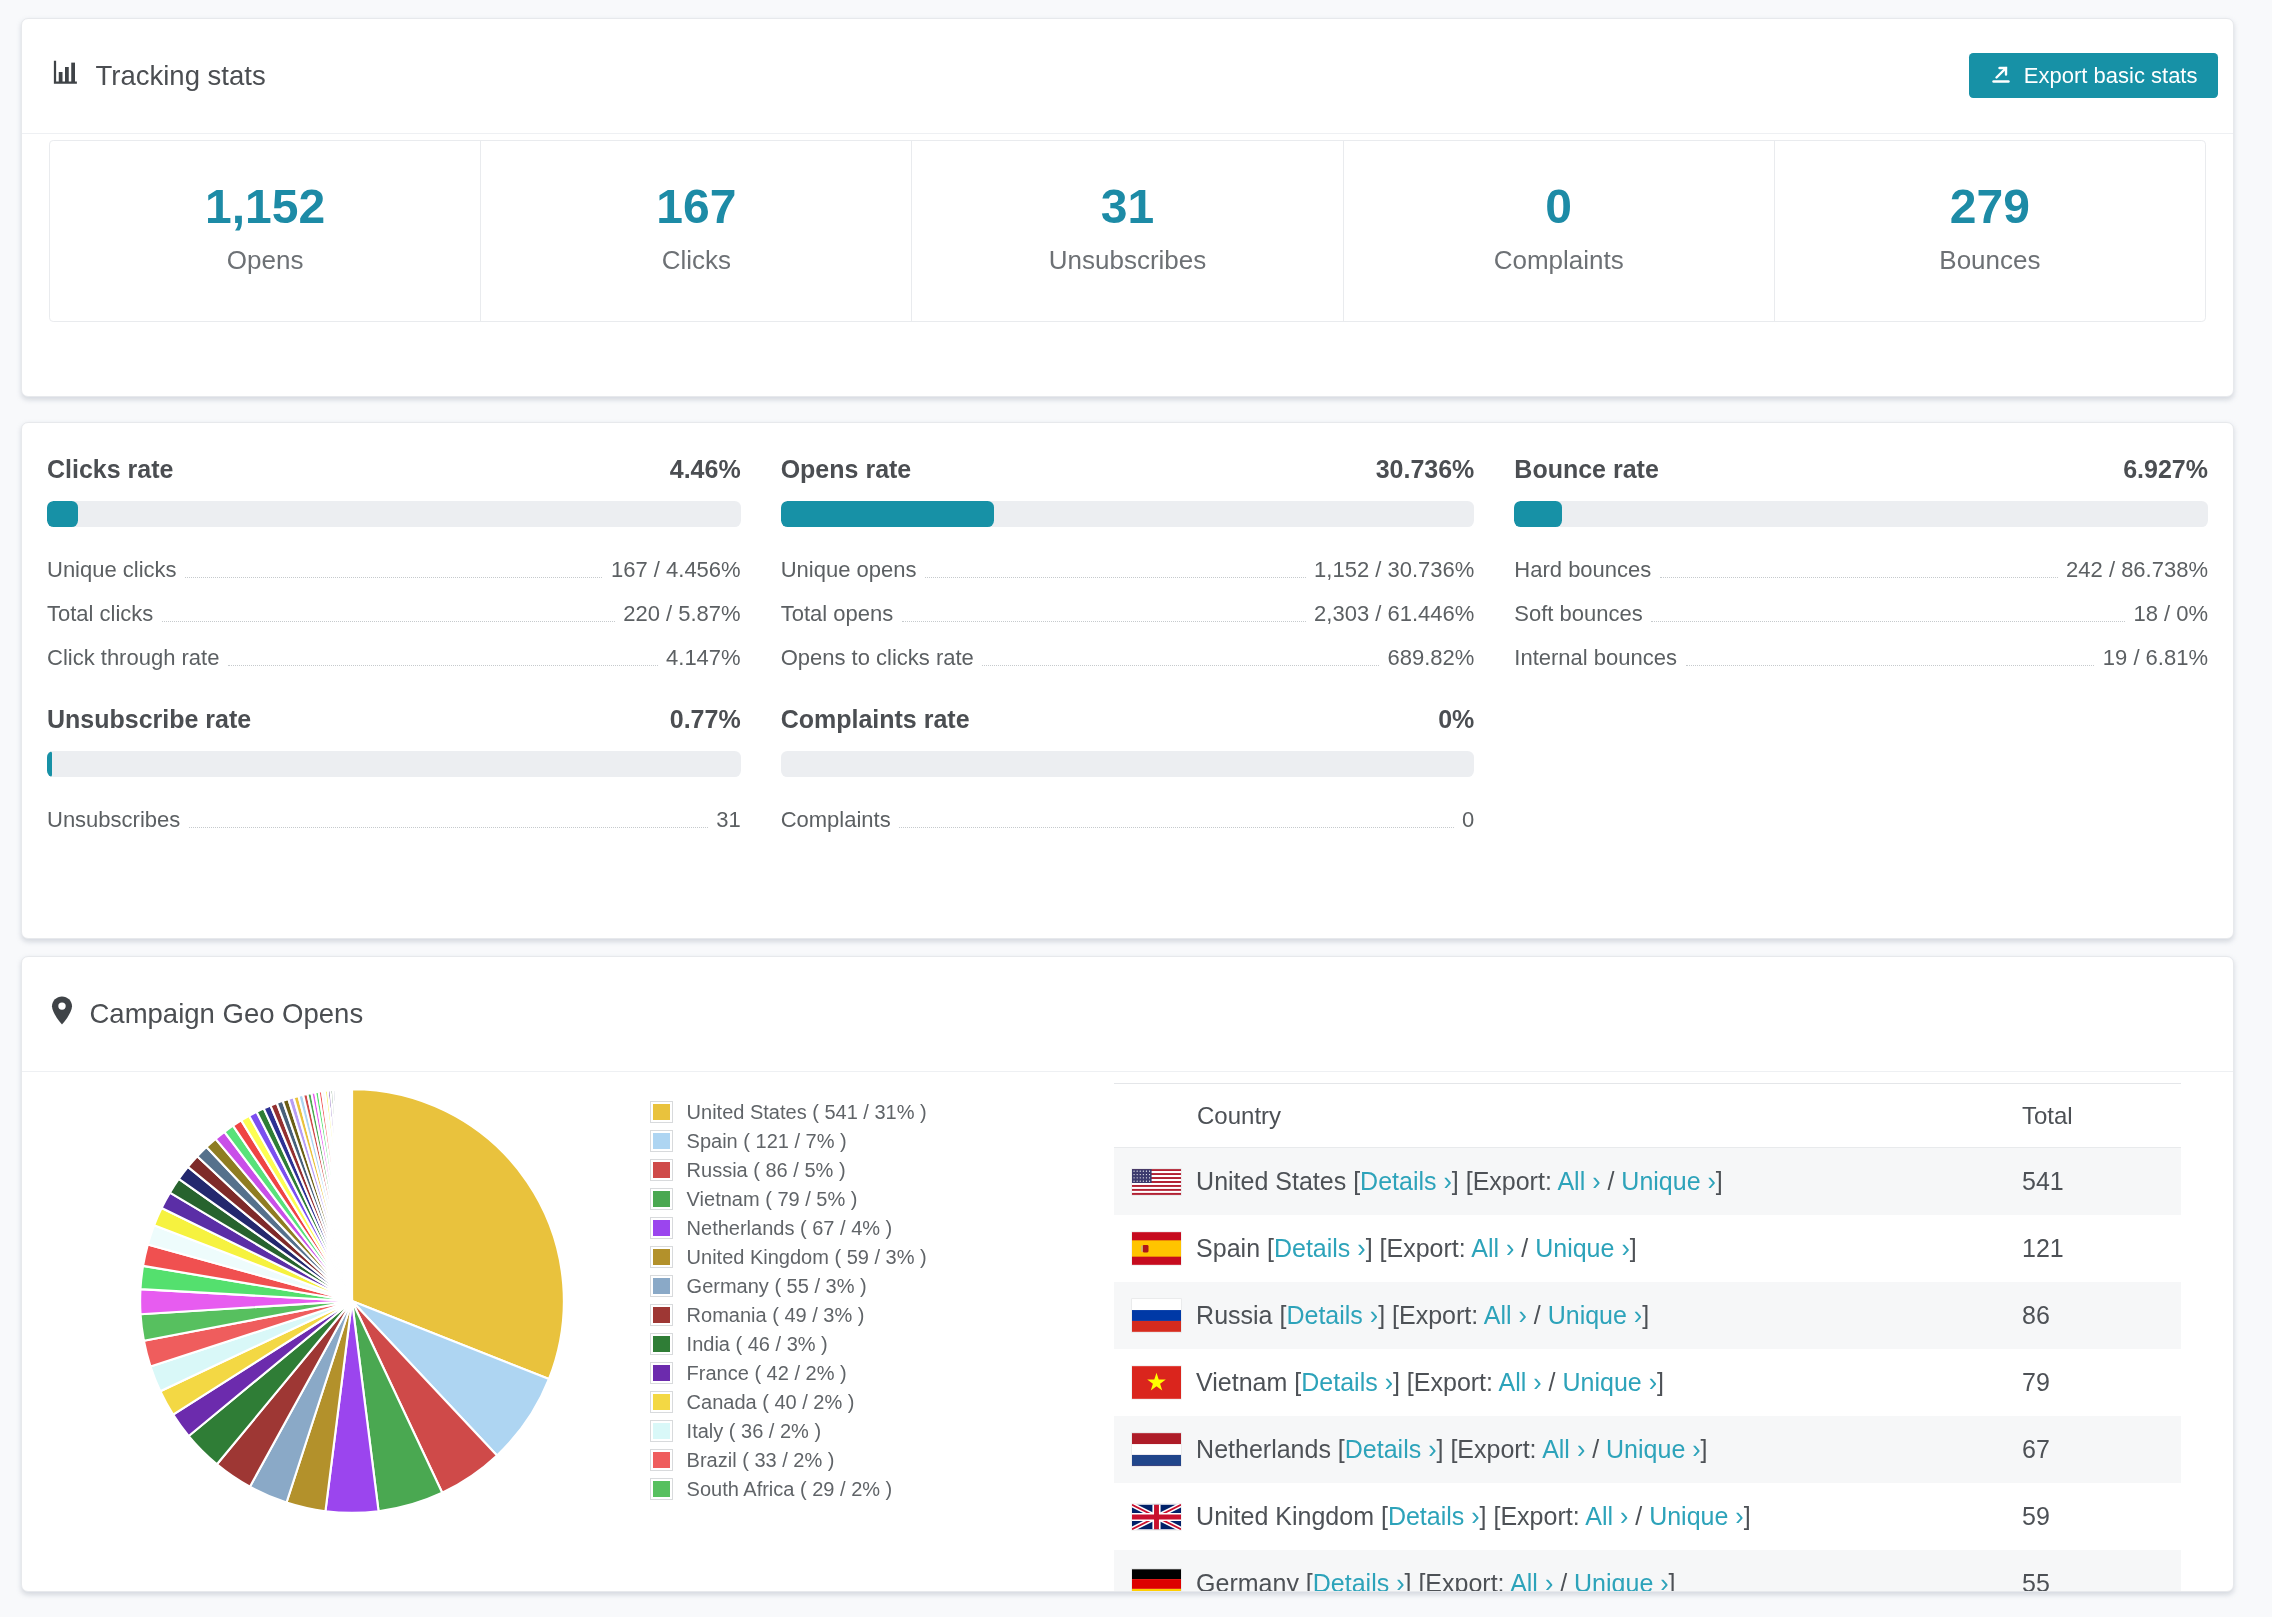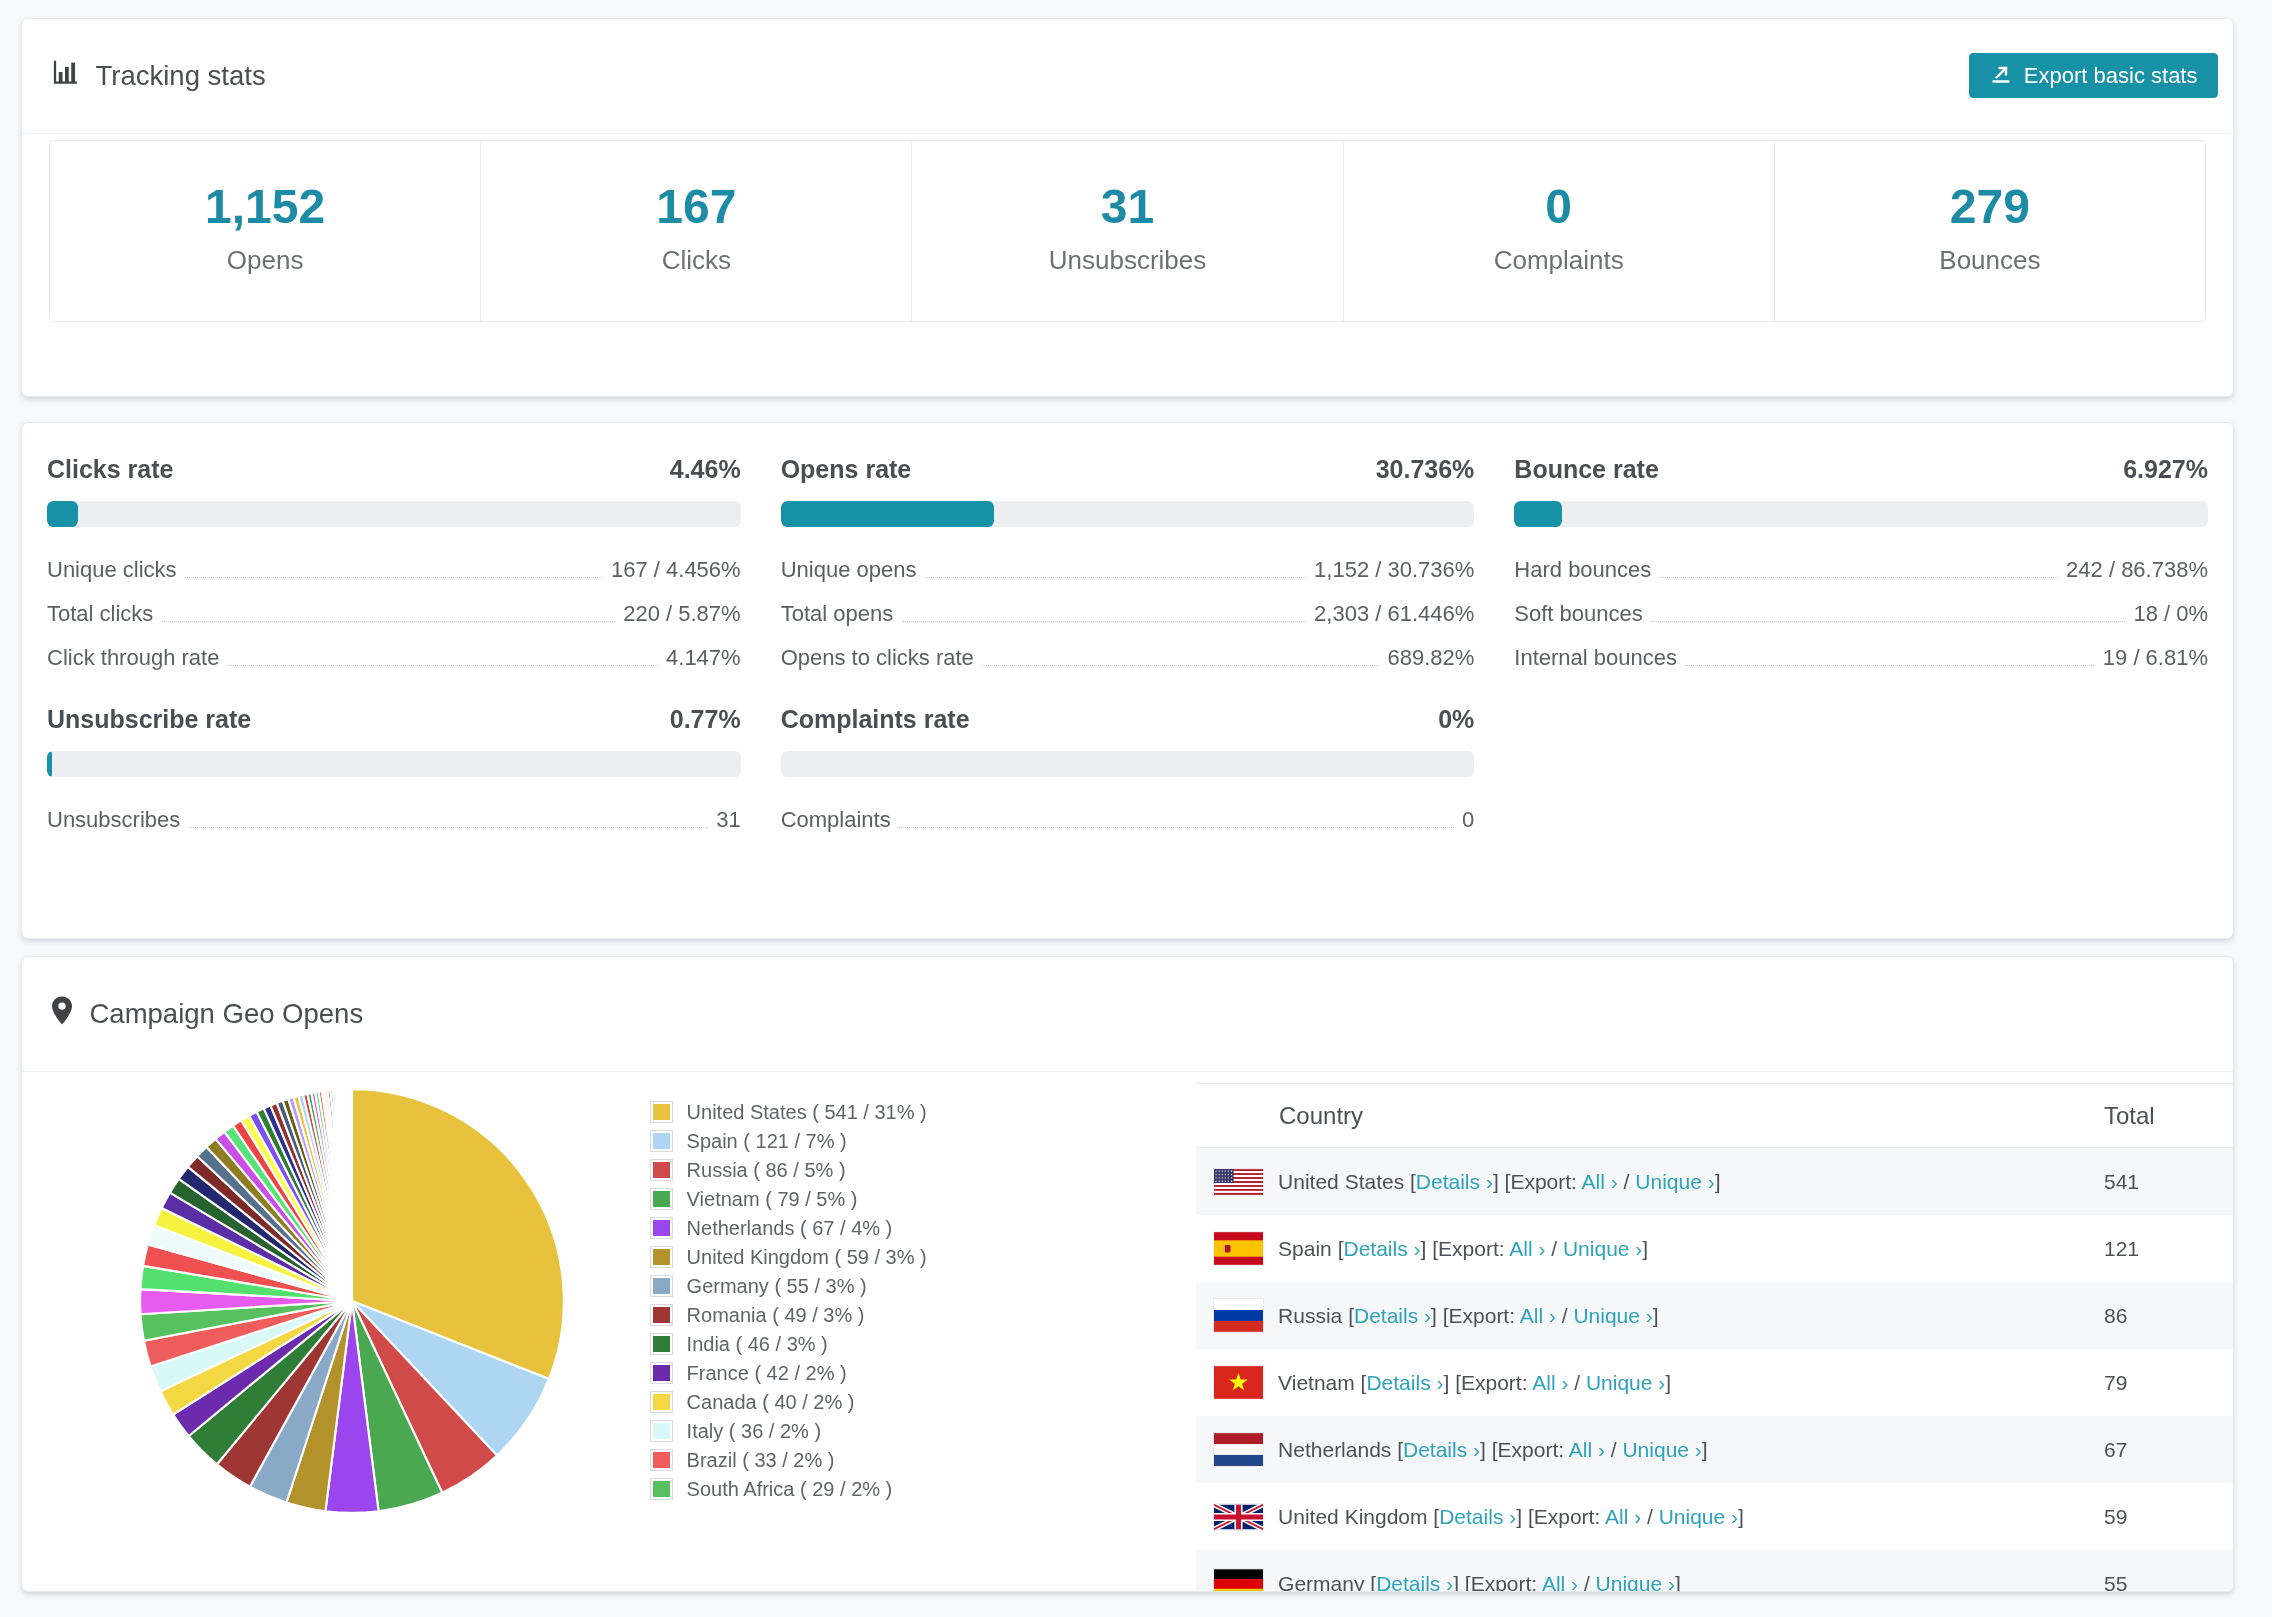--- a/index.html
+++ b/index.html
@@ -58,25 +58,25 @@
 
   
   .geo-content { position:relative; height:527px; }
   .pie-svg { position:absolute; left:104px; top:2.8px; }
 
   .legend { position:absolute; left:628px; top:25.4px; list-style:none; margin:0; padding:0; }
   .legend li { display:flex; align-items:center; gap:14px; height:29px; font-size:20px; color:#606468; }
   .swatch { width:22.6px; height:22.6px; border:1.4px solid #d8dadc; background:#fff; padding:2.1px; display:inline-flex; flex:none; }
   .swatch i { flex:1; }
 
-  .geo-table { position:absolute; left:1174px; top:11.3px; width:1067px; border-top:1.4px solid #e4e6e9; }
+  .geo-table { position:absolute; left:1092px; top:11.3px; width:1067px; border-top:1.4px solid #e4e6e9; }
   .geo-thead { display:grid; grid-template-columns:1fr 159px; height:64px; align-items:center;
                font-size:24px; color:#4c5055; border-bottom:1.4px solid #e8eaec; }
   .th-country { padding-left:83px; }
-  .geo-row { display:grid; grid-template-columns:1fr 159px; height:67px; align-items:center; font-size:21px; color:#4d5156; }
+  .geo-row { display:grid; grid-template-columns:1fr 159px; height:67px; align-items:center; font-size:25px; color:#4d5156; }
   .geo-row.striped { background:#f6f7f8; }
   .td-country { display:flex; align-items:center; padding-left:17.6px; white-space:nowrap; }
   .flag { width:49px; display:inline-flex; justify-content:center; flex:none; margin-right:15.5px; }
   .flag svg { box-shadow:0 0 0 0.7px rgba(0,0,0,.07); }
   .lnk { color:#2da3ba; text-decoration:none; }
   .meta { color:#4d5156; }
 </style>
 </head>
 <body>
 

